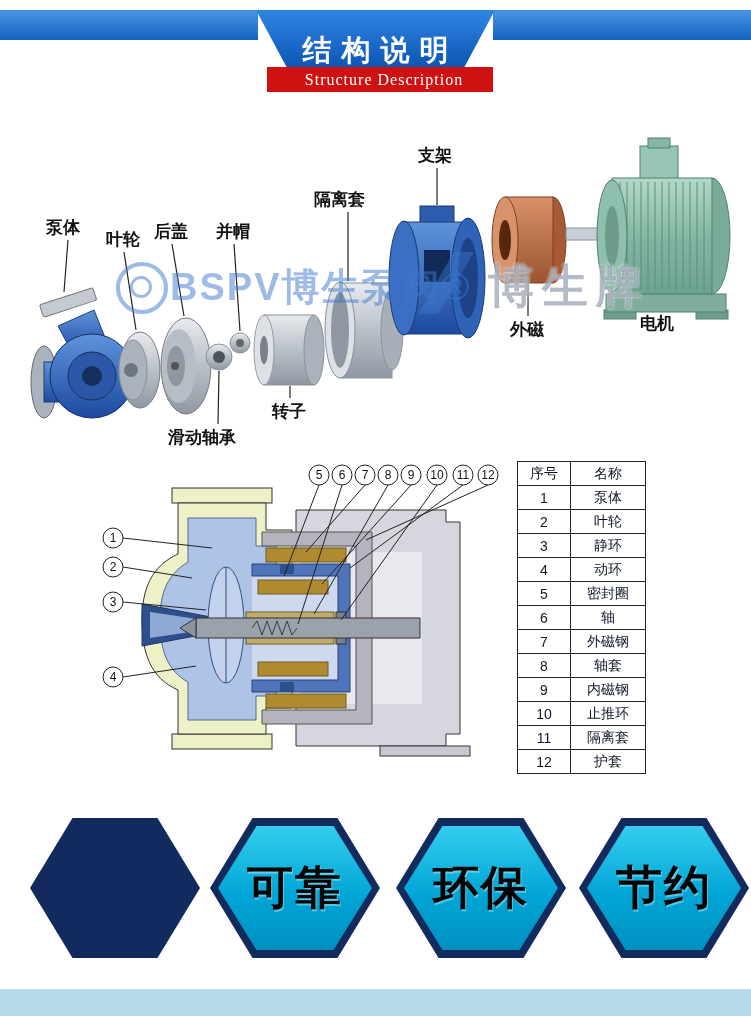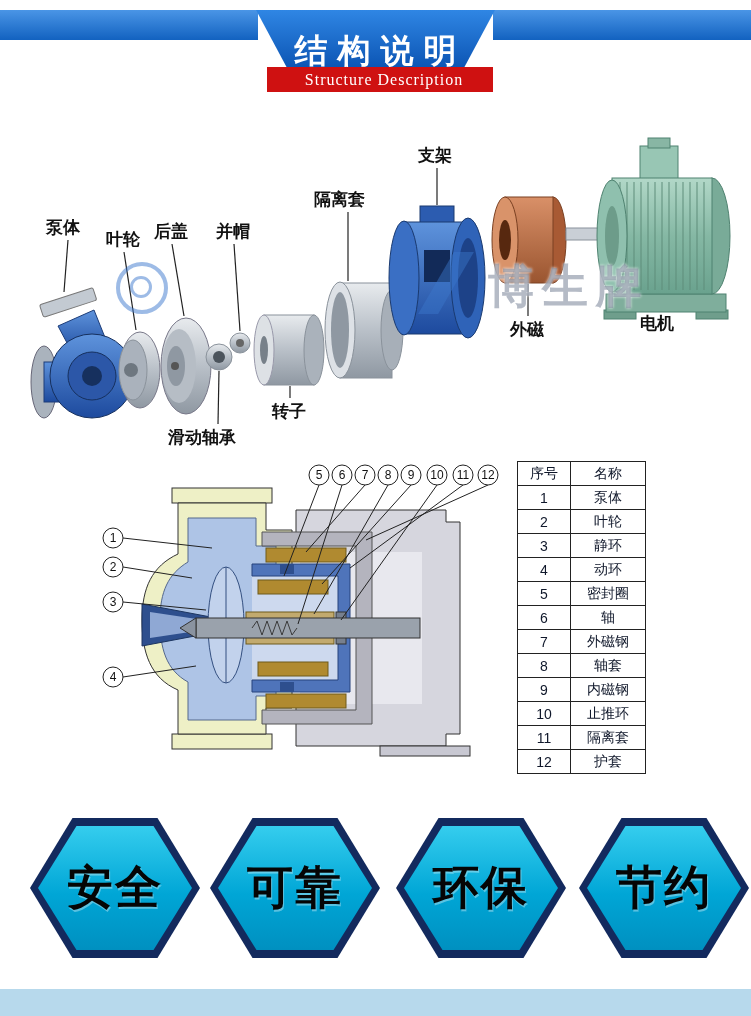--- a/index.html
+++ b/index.html
@@ -6,21 +6,21 @@
   .page{position:relative;width:751px;height:1016px;margin:0 auto;background:#fff;overflow:hidden;
         font-family:"Liberation Sans","DejaVu Sans",sans-serif;}
   .abs{position:absolute;}
 
   
   .hdr-strip{position:absolute;top:10px;height:30px;background:linear-gradient(180deg,#4a95e6,#1262c0);}
   .hdr-trap{position:absolute;left:256px;top:10px;width:239px;height:58px;
             background:linear-gradient(180deg,#2f86e4,#0c55b4);
             clip-path:polygon(0 0,100% 0,87% 100%,13% 100%);
             display:flex;align-items:center;justify-content:center;}
-  .hdr-title{color:#fff;font-size:33px;font-weight:bold;letter-spacing:10px;text-indent:10px;white-space:nowrap;margin-top:24px;}
+  .hdr-title{color:#fff;font-size:29px;font-weight:bold;letter-spacing:10px;text-indent:10px;white-space:nowrap;margin-top:24px;}
   .hdr-sub{position:absolute;left:267px;top:67px;width:218px;height:25px;background:#cf1111;color:#fff;
            font-family:"Liberation Serif","DejaVu Serif",serif;font-size:16px;
            display:flex;align-items:center;justify-content:center;letter-spacing:1px;white-space:nowrap;padding-left:8px;}
 
   
   .label{position:absolute;font-size:17px;font-weight:600;color:#111;white-space:nowrap;}
 
   
   .wm{position:absolute;pointer-events:none;}
   .wm-ring{left:116px;top:262px;width:44px;height:44px;border:4px solid rgba(60,120,205,.5);border-radius:50%;}
@@ -170,20 +170,21 @@
       <ellipse cx="712" cy="136" rx="18" ry="58" fill="#79ab98" stroke="#4f8270"></ellipse>
       <rect x="612" y="78" width="100" height="116" fill="url(#gTeal)" stroke="#4f8270"></rect>
       <path d="M620 82V190M627 82V190M634 82V190M641 82V190M648 82V190M655 82V190M662 82V190M669 82V190M676 82V190M683 82V190M690 82V190M697 82V190M704 82V190" stroke="#5e8d7a" stroke-width="1" fill="none"></path>
       <ellipse cx="612" cy="136" rx="15" ry="56" fill="#8fc0ae" stroke="#4f8270"></ellipse>
       <ellipse cx="612" cy="136" rx="7" ry="30" fill="#6d9c8a"></ellipse>
     </g>
   </svg>
 
   <div class="wm wm-ring"></div>
   <div class="wm wm-ring-inner"></div>
+  <div class="wm wm-brand">BSPV博生泵阀®</div>
   <div class="wm wm-slash"></div>
   <div class="wm wm-right">博生牌</div>
 
   <div class="label" style="left:46px;top:216px;">泵体</div>
   <div class="label" style="left:106px;top:228px;">叶轮</div>
   <div class="label" style="left:154px;top:220px;">后盖</div>
   <div class="label" style="left:216px;top:220px;">并帽</div>
   <div class="label" style="left:314px;top:188px;">隔离套</div>
   <div class="label" style="left:418px;top:144px;">支架</div>
   <div class="label" style="left:510px;top:318px;">外磁</div>
@@ -333,23 +334,20 @@
     <tr>
           <td>12</td>
           <td>护套</td>
         </tr>
   </tbody>
     </table>
 
   <div class="badges">
     <div class="hex" style="left:30px;top:0;">
       <div class="hex-outer"></div>
-      <div class="hex-inner">
-        <span class="hex-text">安全</span>
-      </div>
     </div>
     <div class="hex" style="left:210px;top:0;text-align:center;">
       <div class="hex-outer"></div>
       <div class="hex-inner">
         <span class="hex-text">可靠</span>
       </div>
     </div>
     <div class="hex" style="left:396px;top:0;">
       <div class="hex-outer"></div>
       <div class="hex-inner">

